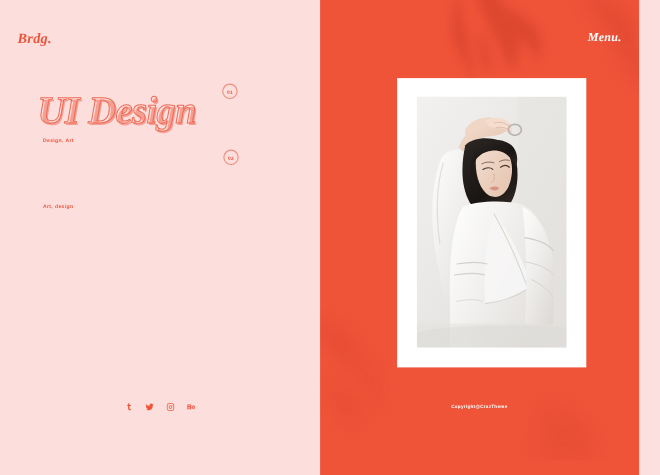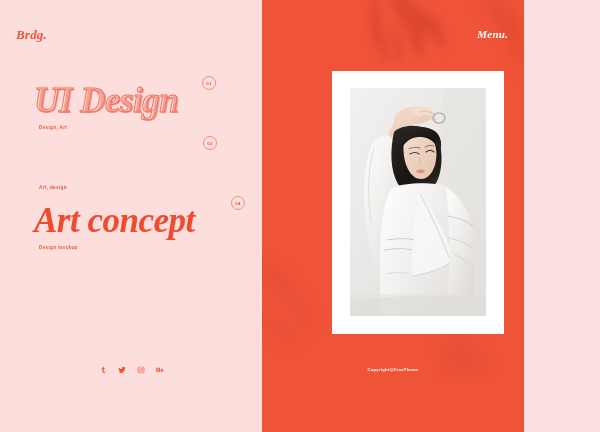--- a/index.html
+++ b/index.html
@@ -3,21 +3,21 @@
 <meta charset="utf-8">
 <style>
   * { margin:0; padding:0; box-sizing:border-box; }
   html,body { width:600px; height:432px; overflow:hidden; }
   body {
     font-family:"Liberation Sans", sans-serif;
     background:#fce0e0;
   }
   .stage {
     position:relative;
-    width:524px; height:432px;
+    width:581px; height:432px;
     display:flex;
   }
 
   
   .left {
     position:relative;
     width:300px; height:432px;
     background:#fcdedd;
     overflow:hidden;
   }
@@ -159,25 +159,20 @@
         <div class="badge" style="left:202px;">01</div>
         <div class="menu-cap">Design, Art</div>
       </div>
 
       <div class="menu-row">
         <div class="badge" style="left:203px;">02</div>
         <div class="menu-cap">Art, design</div>
       </div>
 
 
-      <div class="menu-row">
-        <div class="menu-link">Art concept</div>
-        <div class="badge" style="left:231px;">04</div>
-        <div class="menu-cap">Design mockup</div>
-      </div>
 
     </div>
 
     <div class="socials">
       <a href="#">
         <svg class="soc" viewBox="0 0 24 24" aria-hidden="true">
           <path d="M14.3 2h-2.6c-.3 2.4-1.5 4.1-3.7 4.6v2.6h2.2v6.4c0 3.4 2.1 5.2 5 5.2 1.3 0 2.5-.3 3.3-.8l-.8-2.4c-.5.3-1.1.5-1.8.5-1.2 0-1.9-.7-1.9-2.2V9.2h3.5V6.6h-3.5V2z"></path>
         </svg>
       </a>
       <a href="#">

